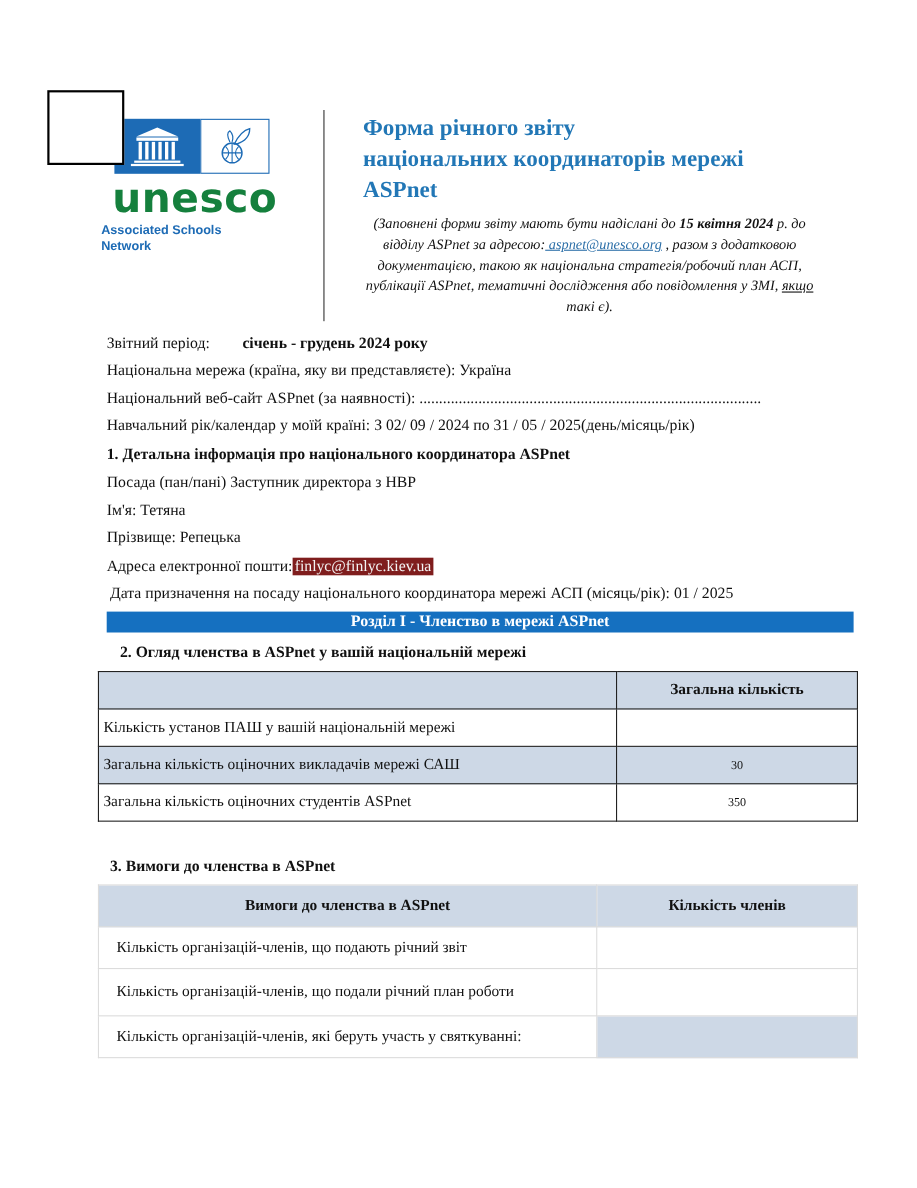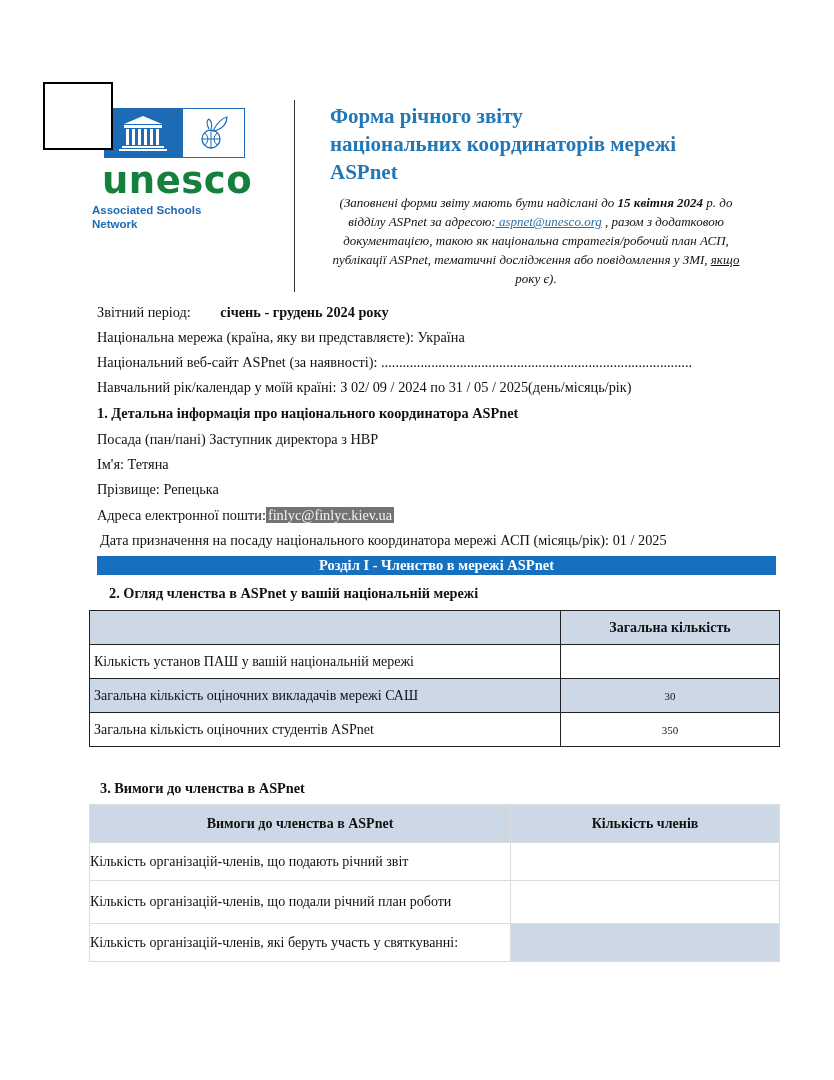--- a/index.html
+++ b/index.html
@@ -11,30 +11,30 @@
   .logo-right { left: 182px; top: 108px; width: 61px; height: 48px; border: 1px solid #1d6bb5; background: #fff; }
   .unesco-word { left: 102px; top: 158px; font-family: "DejaVu Sans", sans-serif; font-weight: bold; font-size: 37px; color: #15803d; letter-spacing: 0.5px; line-height: 46px; }
   .asn { left: 92px; top: 203px; font-family: "Liberation Sans", sans-serif; font-size: 11.5px; color: #1d6bb5; line-height: 14px; font-weight: bold; }
   .vdivider { left: 294px; top: 100px; width: 1px; height: 192px; background: #333; }
   .title { left: 330px; top: 102px; width: 412px; text-align: left; color: #2277b6; font-weight: bold; font-size: 21px; line-height: 28px; }
   .subtitle { left: 330px; top: 193px; width: 412px; text-align: center; font-style: italic; font-size: 13px; line-height: 19px; }
   .subtitle a { color: #2c6fa8; text-decoration: underline; }
   .subtitle u { text-decoration: underline; }
   .line { left: 97px; font-size: 14.3px; line-height: 18px; white-space: nowrap; }
   .bold { font-weight: bold; }
-  .hl { background: #737373; color: #f4f4f4; padding: 0 2px; }
+  .hl { background: #7f1d1d; color: #f4f4f4; padding: 0 2px; }
   .section-bar { left: 97px; top: 556px; width: 679px; height: 19px; background: #1570c0; color: #fff; text-align: center; font-weight: bold; font-size: 14.5px; line-height: 19px; }
   table { border-collapse: collapse; position: absolute; font-size: 14px; }
   .t1 { left: 89px; top: 610px; width: 691px; }
   .t1 td, .t1 th { border: 1.3px solid #222; height: 33px; padding: 0 4px; }
   .t1 th { background: #cdd8e6; font-weight: bold; }
   .t1 .alt td { background: #cdd8e6; }
   .t1 .num { text-align: center; font-size: 11px; width: 210px; }
   .t2 { left: 89px; top: 804px; width: 691px; }
-  .t2 td, .t2 th { border: 1.3px solid #dcdcdc; padding: 0 0; }
+  .t2 td, .t2 th { border: 1.3px solid #dcdcdc; padding: 0 16px; }
   .t2 th { background: #cdd8e6; font-weight: bold; height: 37px; }
   .t2 td { height: 37px; }
   .t2 .shaded { background: #cdd8e6; }
 </style>
 </head>
 <body>
 
 <div class="abs redact-box"></div>
 <div class="abs logo-left">
   <svg width="78" height="50" viewBox="0 0 78 50">
@@ -64,21 +64,21 @@
   <div>Network</div>
 </div>
 <div class="abs vdivider"></div>
 
 <div class="abs title">
   <div>Форма річного звіту</div>
   <div>національних координаторів мережі</div>
   <div>ASPnet</div>
 </div>
 <div class="abs subtitle">
-  <span>(Заповнені форми звіту мають бути надіслані до </span><b>15 квітня 2024</b><span> р. до відділу ASPnet за адресою:</span><a> aspnet@unesco.org</a><span> , разом з додатковою документацією, такою як національна стратегія/робочий план АСП, публікації ASPnet, тематичні дослідження або повідомлення у ЗМІ, </span><u>якщо</u><span> року є).</span>
+  <span>(Заповнені форми звіту мають бути надіслані до </span><b>15 квітня 2024</b><span> р. до відділу ASPnet за адресою:</span><a> aspnet@unesco.org</a><span> , разом з додатковою документацією, такою як національна стратегія/робочий план АСП, публікації ASPnet, тематичні дослідження або повідомлення у ЗМІ, </span><u>якщо</u><span> такі є).</span>
 </div>
 
 <div class="abs line" style="top:303px;">
   <span>Звітний період:</span>
   <span class="bold" style="margin-left:26px;">січень - грудень 2024 року</span>
 </div>
 <div class="abs line" style="top:328px;">
   <span>Національна мережа (країна, яку ви представляєте):</span>
   <span>Україна</span>
 </div>

